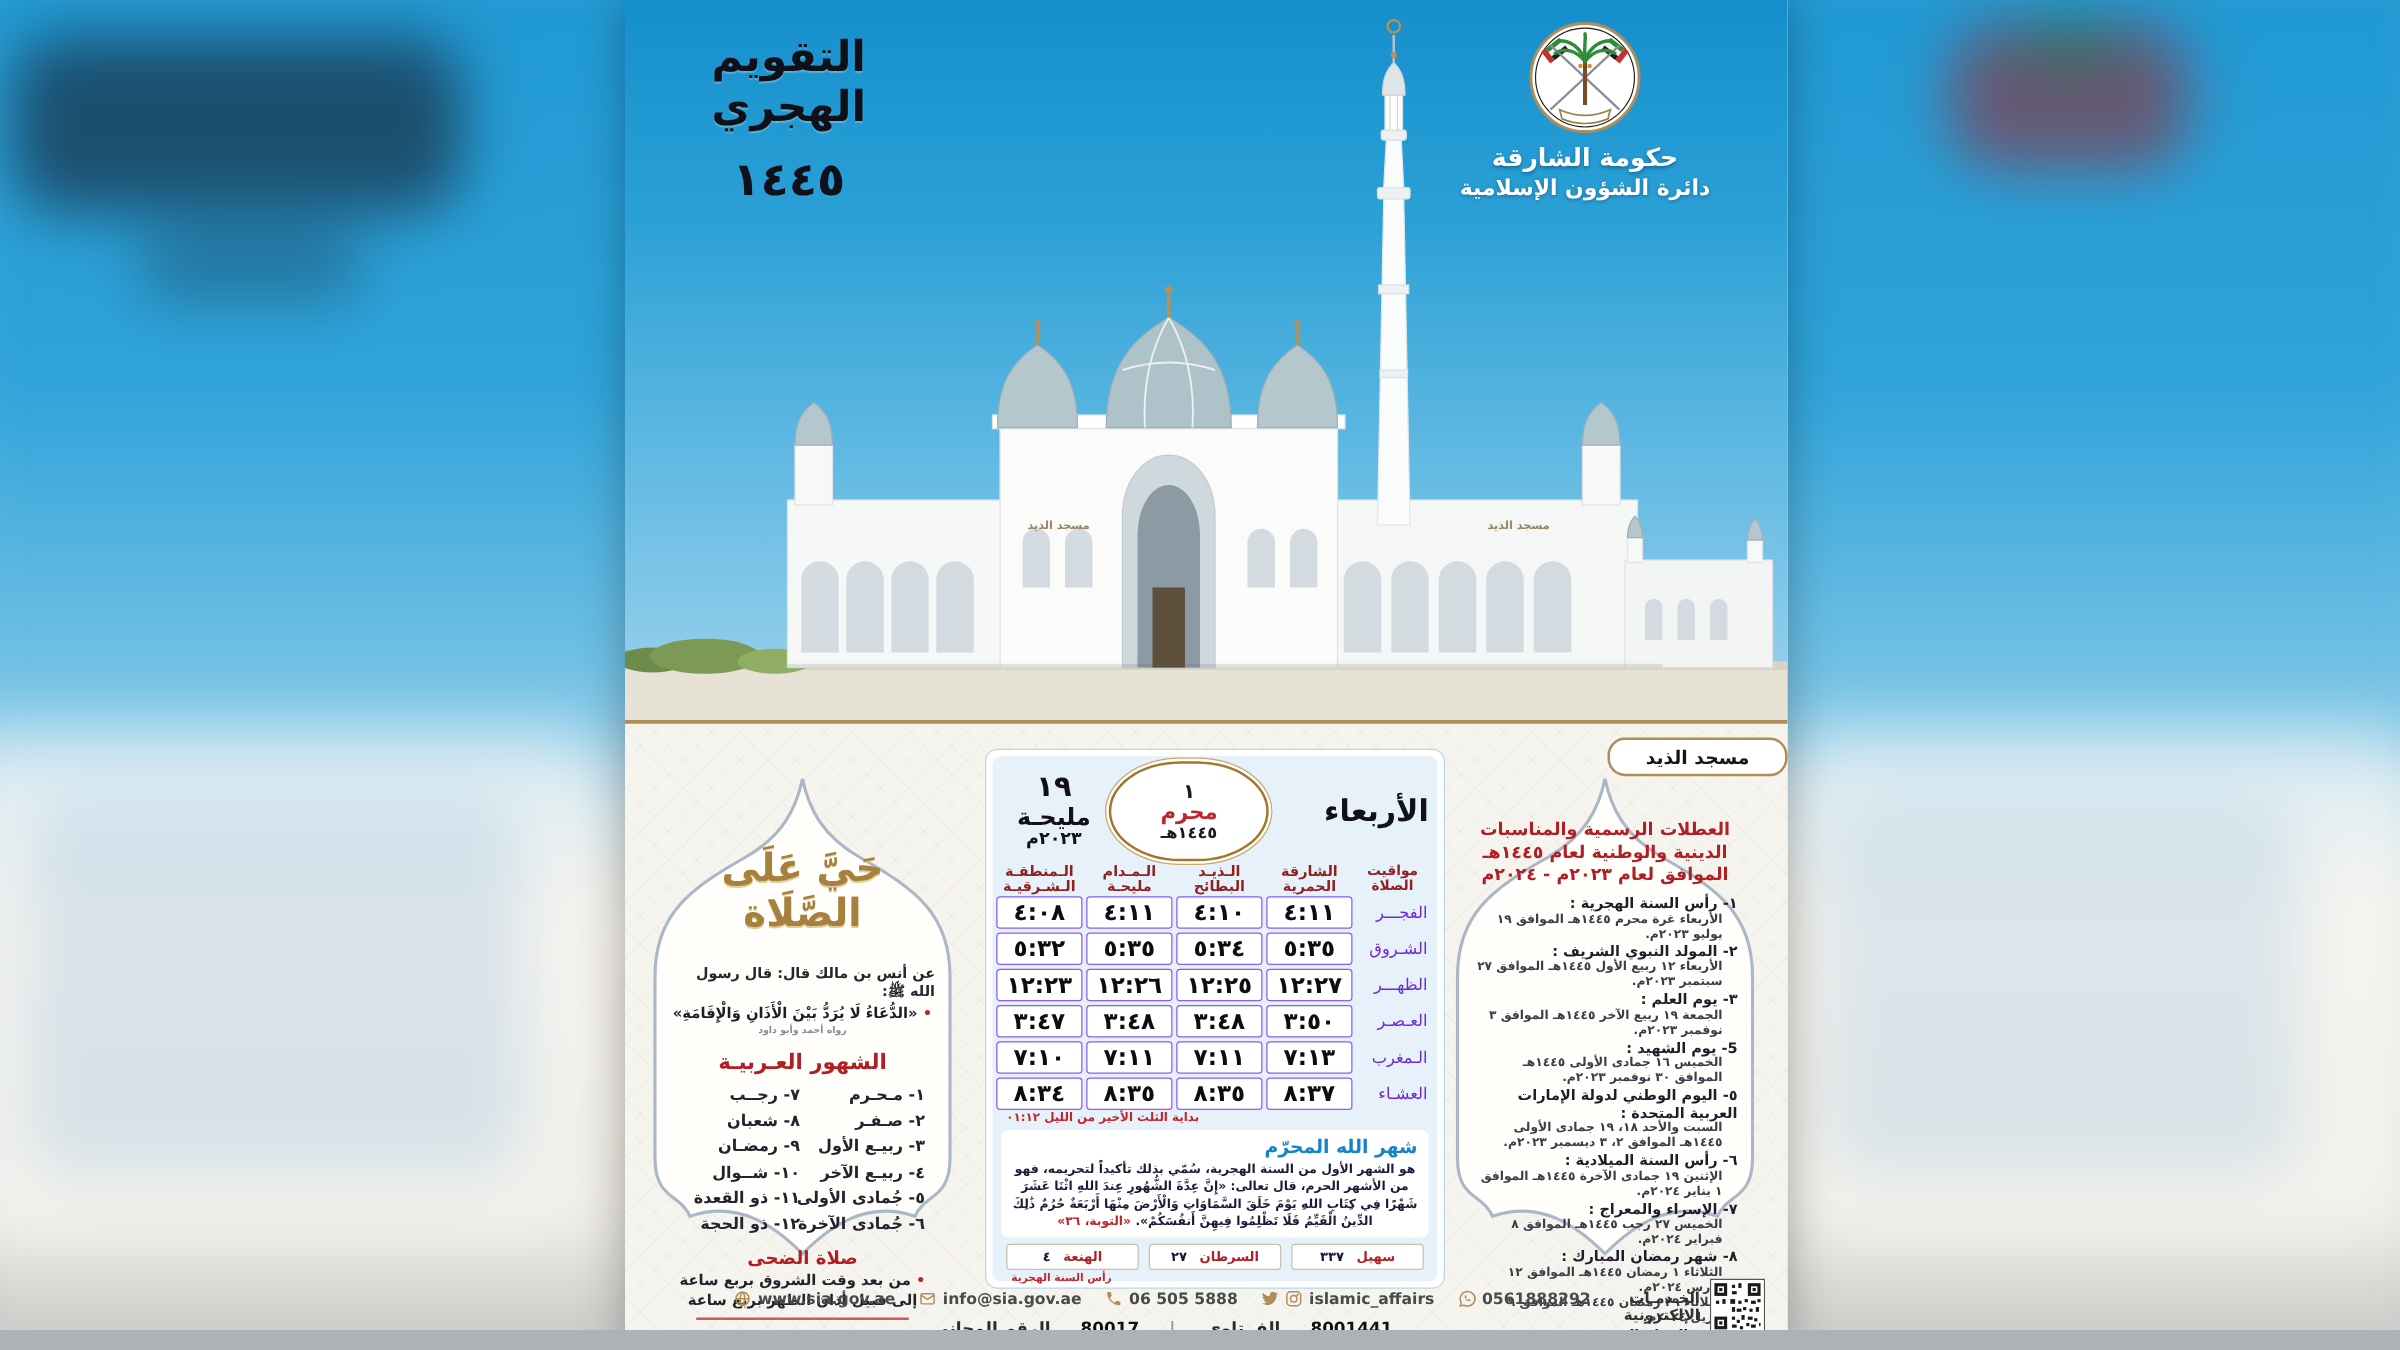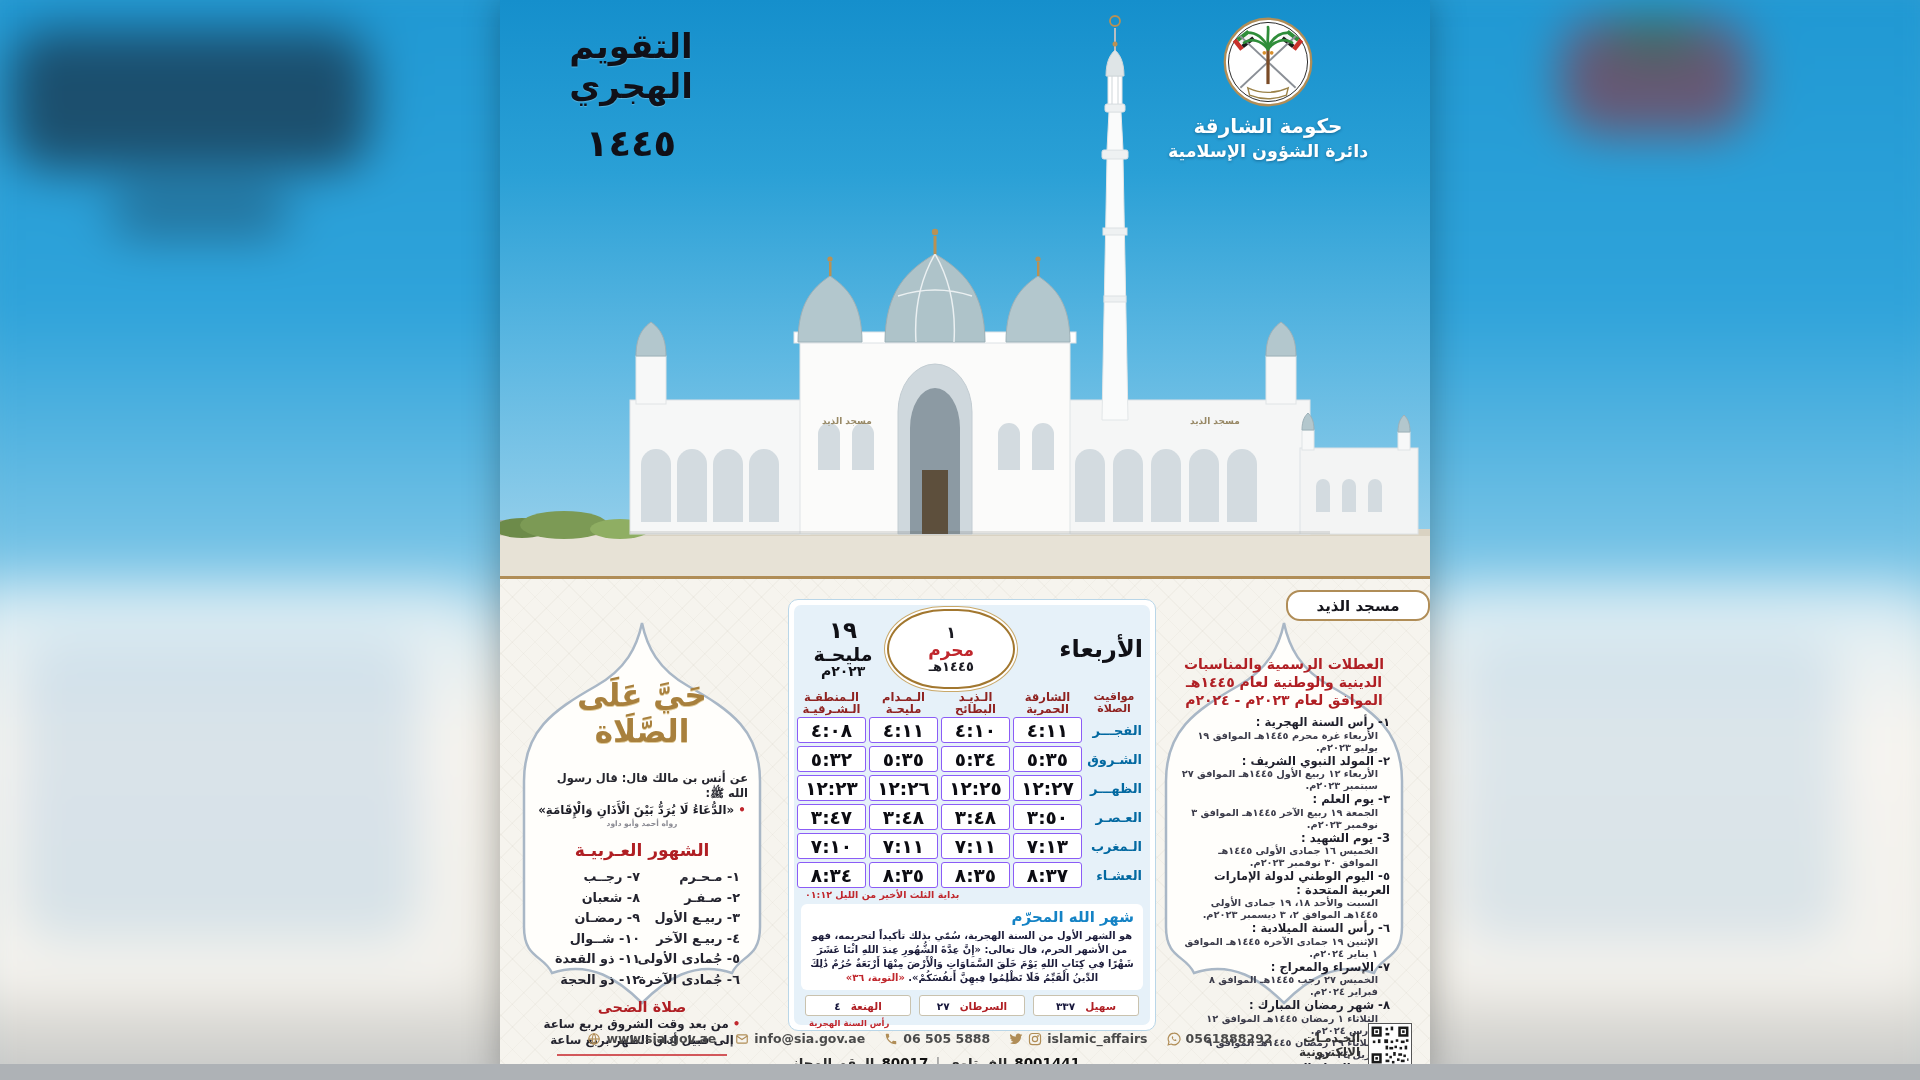--- a/index.html
+++ b/index.html
@@ -84,39 +84,39 @@
              align-items:center;justify-content:center;line-height:1.05;}
   .m-day{font-size:16px;font-weight:800;color:#1a1a22;}
   .m-month{font-size:17px;font-weight:800;color:#c0272d;}
   .m-year{font-size:13px;font-weight:800;color:#1a1a22;}
   .greg{text-align:center;line-height:1.1;color:#101016;}
   .g-d{font-size:23px;font-weight:800;} .g-m{font-size:19px;font-weight:800;} .g-y{font-size:14px;font-weight:800;}
   .pt-grid{display:grid;grid-template-columns:58px repeat(4,69px);grid-auto-rows:26px;gap:3px;margin-top:1px;}
   .pt-city{display:flex;flex-direction:column;align-items:center;justify-content:center;height:30px;
            color:#8f2220;font-size:11.5px;font-weight:800;line-height:12.5px;}
   .pt-corner{color:#8f2220;font-weight:700;font-size:11px;}
-  .pt-label{display:flex;align-items:center;color:#0369a1;font-size:13px;font-weight:700;padding-right:1px;}
+  .pt-label{display:flex;align-items:center;color:#6d28d9;font-size:13px;font-weight:400;padding-right:1px;}
   .pt-time{background:#fff;border:1px solid #8b5cf6;border-radius:3px;display:flex;align-items:center;
            justify-content:center;font-size:18.5px;font-weight:800;color:#0c0c12;}
   .pt-note{height:13px;font-size:9.5px;font-weight:700;color:#c0272d;text-align:left;direction:rtl;padding:1px 2px 0 4px;}
   .month-box{background:#fff;border-radius:6px;margin-top:2px;padding:4px 9px 3px;height:86px;box-sizing:border-box;}
   .mb-head{color:#1583c5;font-size:15px;font-weight:800;text-align:right;}
   .mb-body{margin:3px 0 0;font-size:9.9px;line-height:14px;color:#1c1c3a;text-align:center;font-weight:700;}
   .cite{color:#c0272d;}
   .stars{display:flex;justify-content:space-between;margin-top:5px;padding:0 4px;}
   .star-box{width:104px;height:19px;background:#fff;border:1px solid #c9c2ae;border-radius:3px;
             display:flex;align-items:center;justify-content:center;gap:10px;font-size:10.5px;}
   .star-lbl{color:#b01f24;font-weight:800;} .star-val{color:#15153a;font-weight:800;}
   .star-note{font-size:8.5px;color:#c0272d;font-weight:700;text-align:left;direction:rtl;padding:2px 4px 0 8px;}
   
   .contacts{position:absolute;left:140px;top:452px;width:580px;display:flex;direction:ltr;
             align-items:center;justify-content:center;gap:19px;font-size:12.5px;font-weight:800;color:#4a4a4a;}
   .c-item{display:flex;align-items:center;gap:5px;white-space:nowrap;}
   .freebar{position:absolute;left:230px;top:476px;width:400px;display:flex;direction:ltr;
-           justify-content:center;align-items:center;gap:7px;font-size:13.5px;font-weight:700;color:#2b2b2b;}
+           justify-content:center;align-items:center;gap:24px;font-size:13.5px;font-weight:700;color:#2b2b2b;}
   .freebar b{font-weight:800;color:#111;}
   .freebar .sep{color:#9a9a9a;}
   .eservices{position:absolute;left:742px;top:444px;width:170px;display:flex;direction:ltr;
              align-items:center;justify-content:flex-end;gap:8px;}
   .es-text{text-align:right;font-size:12px;font-weight:800;color:#333;line-height:14.5px;}
   .qr{border:1px solid #555;background:#fff;}
 </style>
 </head>
 <body>
 
@@ -418,21 +418,21 @@
               </div>
               <div class="hol-item">
                 <div class="hol-name">٢- المولد النبوي الشريف :</div>
                 <div class="hol-date">الأربعاء ١٢ ربيع الأول ١٤٤٥هـ الموافق ٢٧ سبتمبر ٢٠٢٣م.</div>
               </div>
               <div class="hol-item">
                 <div class="hol-name">٣- يوم العلم :</div>
                 <div class="hol-date">الجمعة ١٩ ربيع الآخر ١٤٤٥هـ الموافق ٣ نوفمبر ٢٠٢٣م.</div>
               </div>
               <div class="hol-item">
-                <div class="hol-name">3- يوم الشهيد :</div>
+                <div class="hol-name">5- يوم الشهيد :</div>
                 <div class="hol-date">الخميس ١٦ جمادى الأولى ١٤٤٥هـ الموافق ٣٠ نوفمبر ٢٠٢٣م.</div>
               </div>
               <div class="hol-item">
                 <div class="hol-name">٥- اليوم الوطني لدولة الإمارات العربية المتحدة :</div>
                 <div class="hol-date">السبت والأحد ١٨، ١٩ جمادى الأولى ١٤٤٥هـ الموافق ٢، ٣ ديسمبر ٢٠٢٣م.</div>
               </div>
               <div class="hol-item">
                 <div class="hol-name">٦- رأس السنة الميلادية :</div>
                 <div class="hol-date">الإثنين ١٩ جمادى الآخرة ١٤٤٥هـ الموافق ١ يناير ٢٠٢٤م.</div>
               </div>

